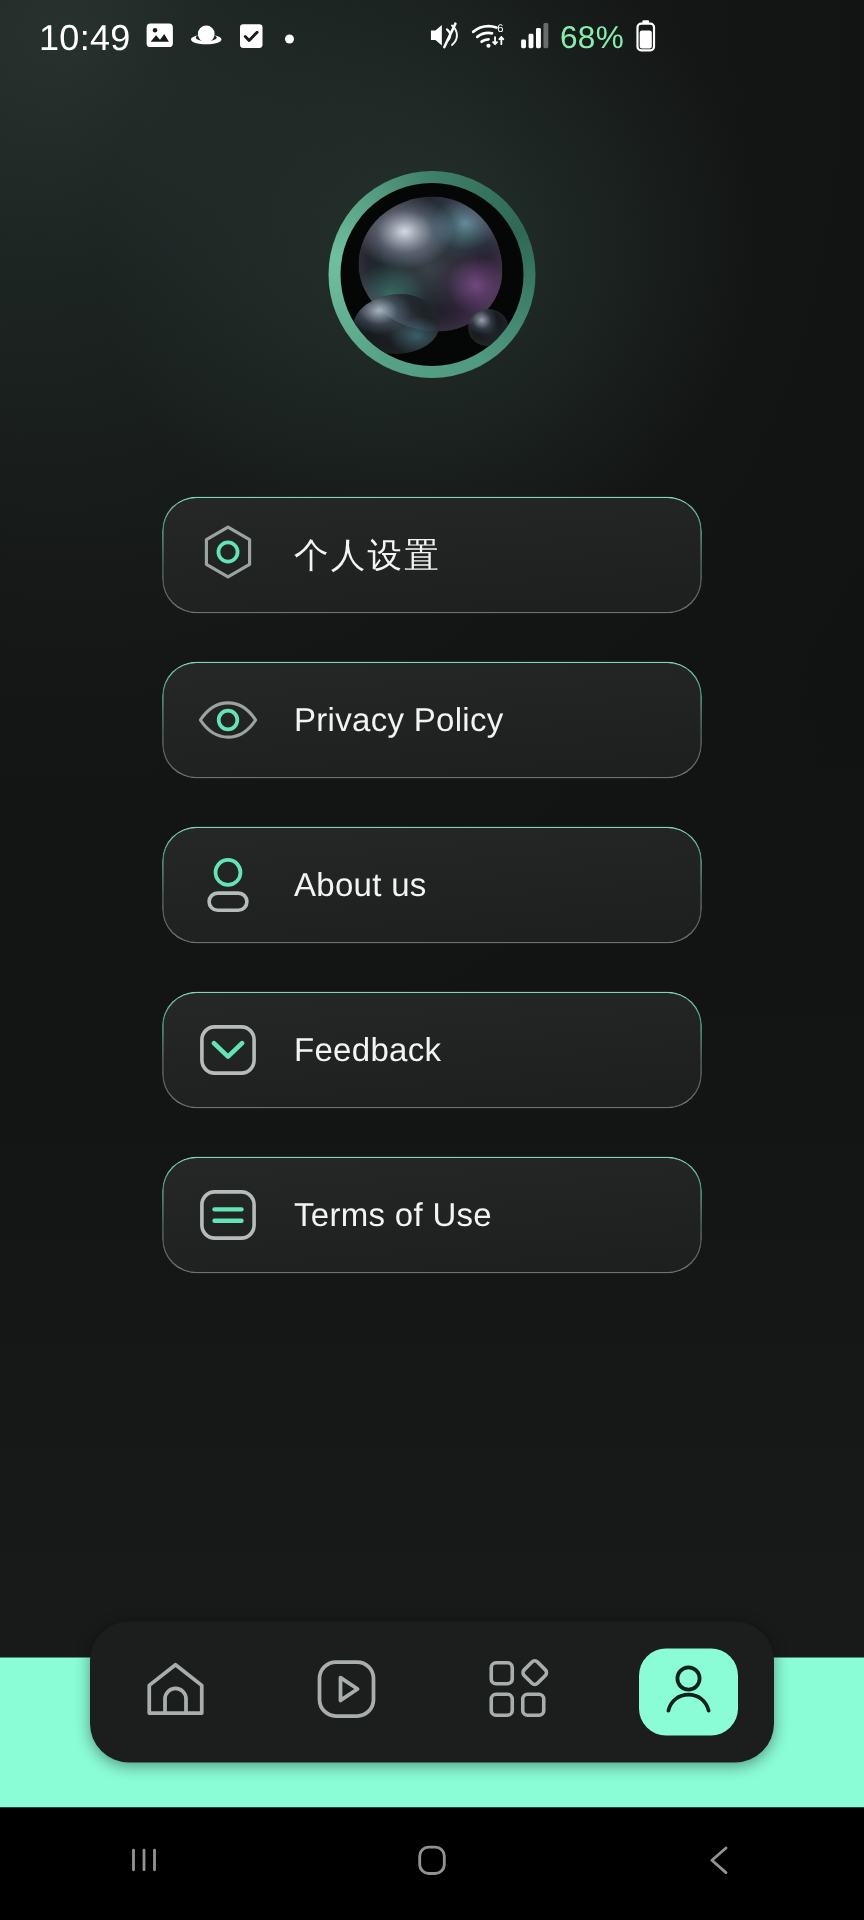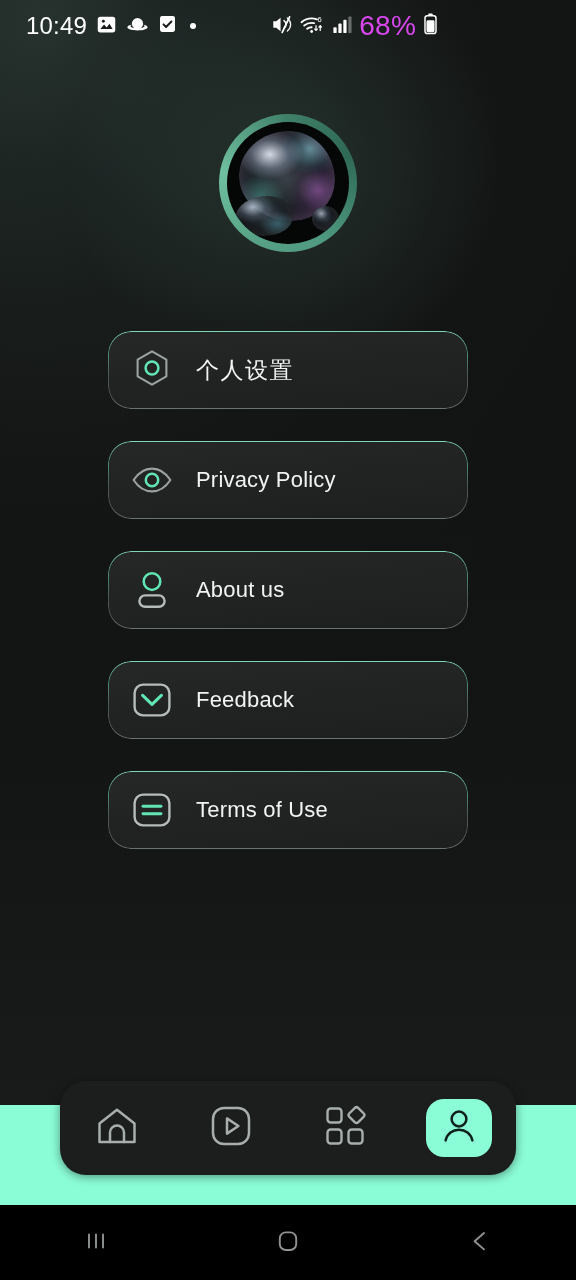--- a/index.html
+++ b/index.html
@@ -38,21 +38,21 @@
 
   
   .statusbar {
     position:absolute; left:0; top:0; width:460px; height:52px;
     display:flex; align-items:center; justify-content:space-between;
     padding:0 22px 0 26px; z-index:30;
   }
   .sb-left { display:flex; align-items:center; gap:9px; }
   .sb-clock { color:#fff; font-size:24px; letter-spacing:.2px; font-weight:400; }
   .sb-right { display:flex; align-items:center; gap:7px; }
-  .sb-batt-text { color:#d946ef; font-size:28px; letter-spacing:.2px; }
+  .sb-batt-text { color:#86efac; font-size:21px; letter-spacing:.2px; }
   .sb-dot { width:6px; height:6px; border-radius:50%; background:#fff; display:inline-block; margin-left:4px; }
 
   
   .avatar-wrap {
     position:absolute; left:50%; top:114px; transform:translateX(-50%);
     width:138px; height:138px; z-index:10;
   }
   .avatar-ring {
     position:absolute; inset:0; border-radius:50%;
     background:conic-gradient(from 210deg, #57a286 0deg, #6fc0a0 70deg, #3f7f68 150deg, #2f6955 215deg, #4f9a80 300deg, #57a286 360deg);

